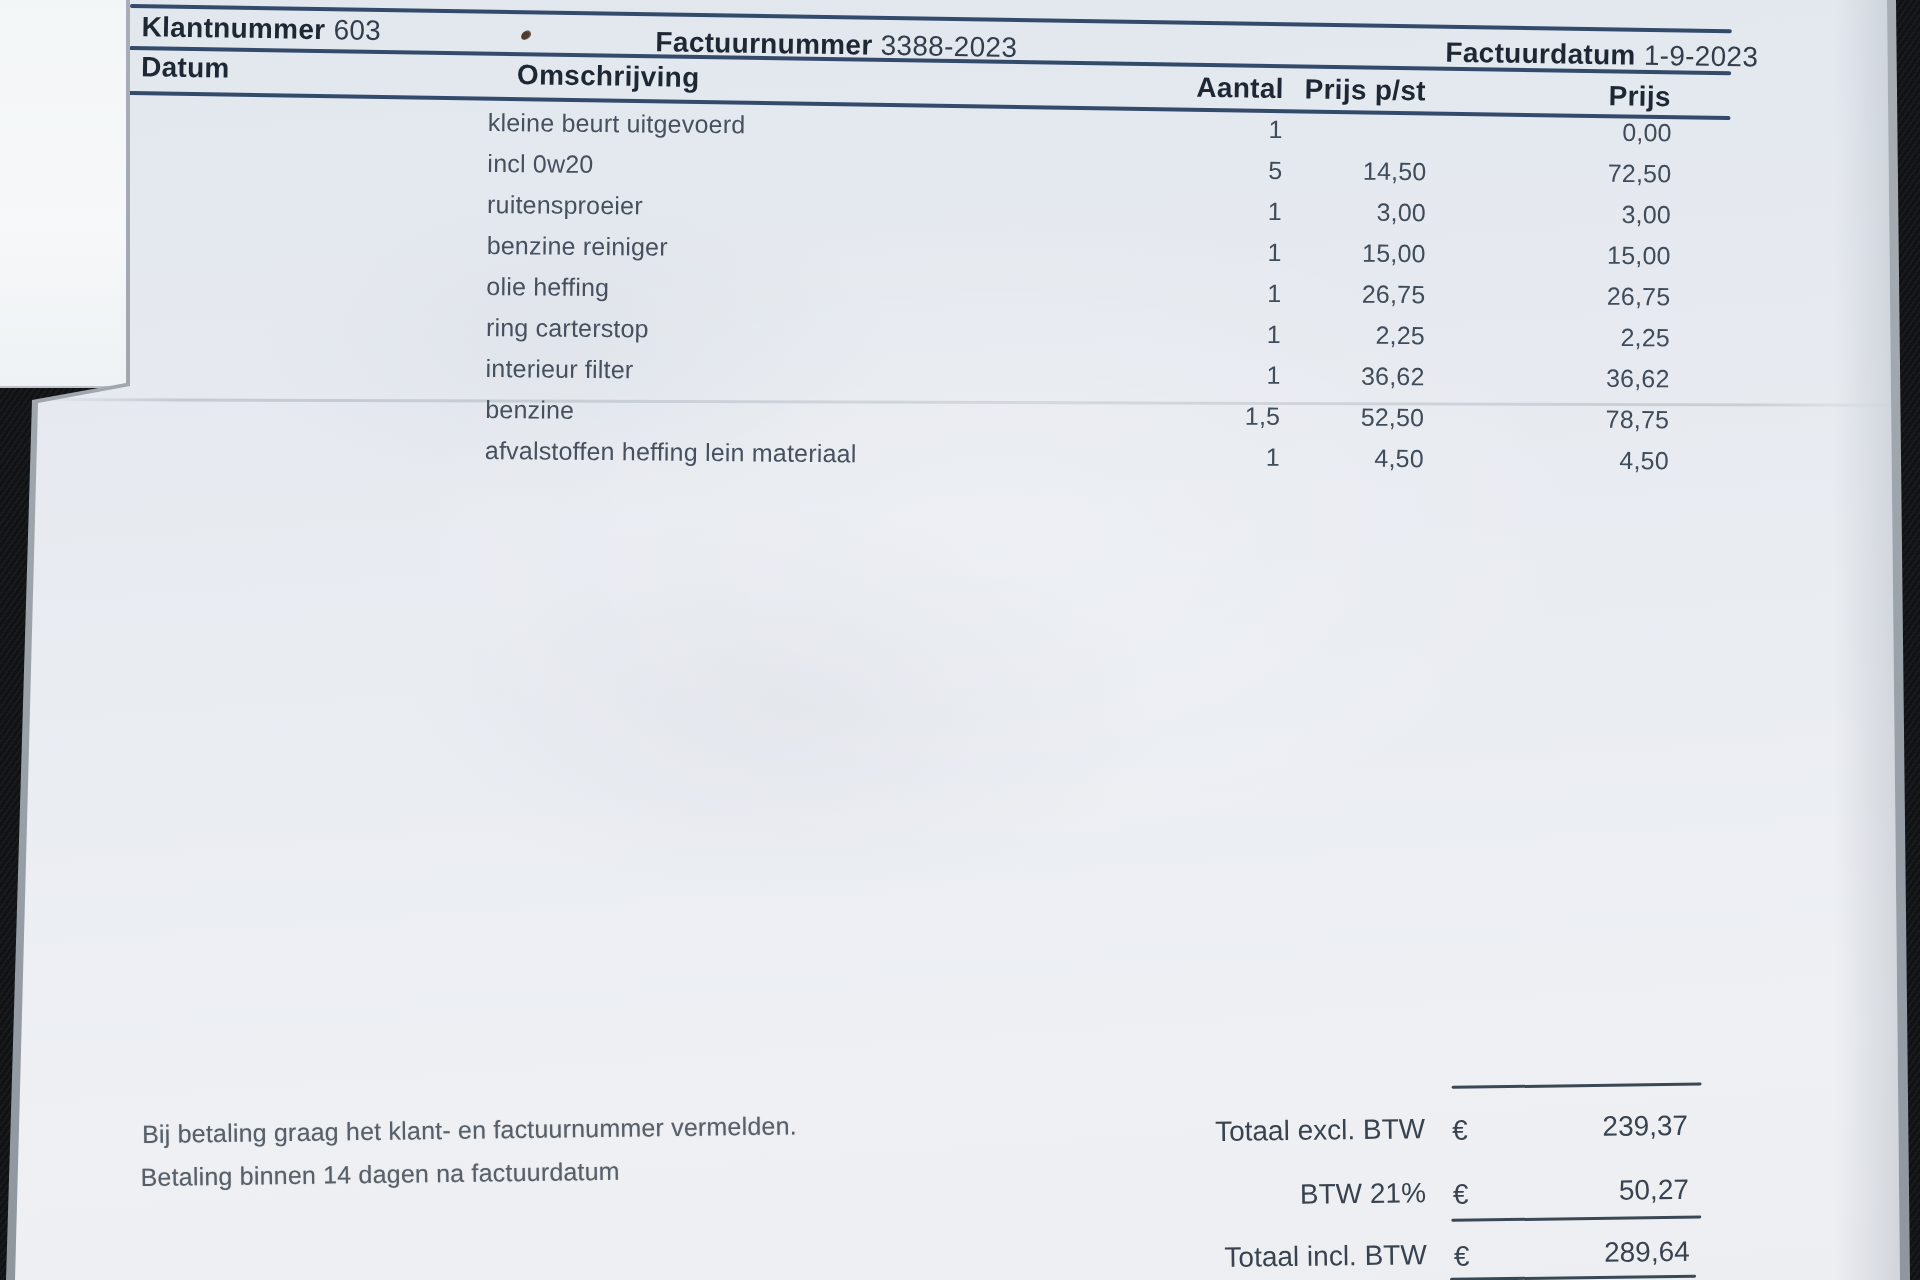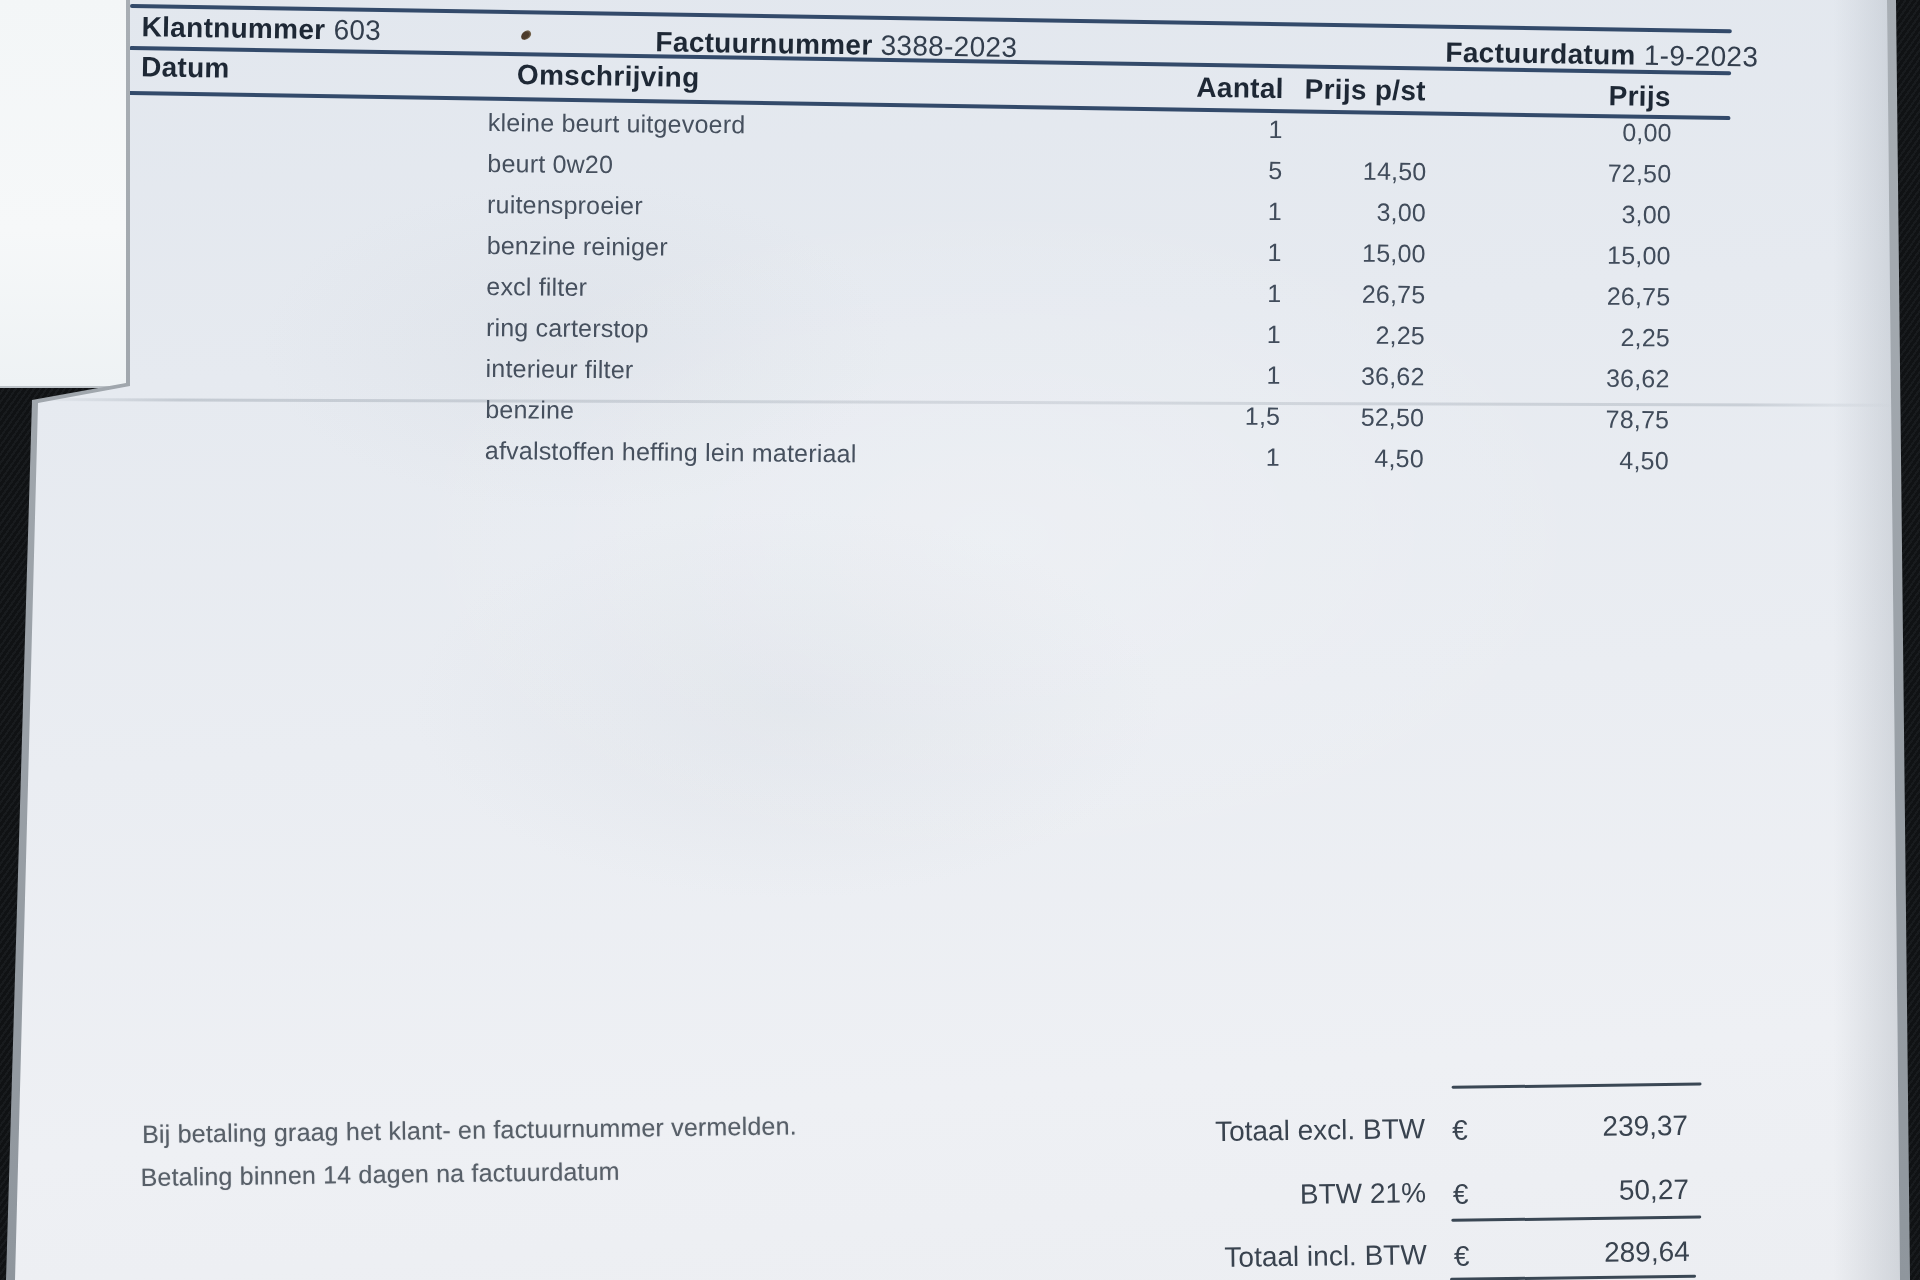--- a/index.html
+++ b/index.html
@@ -131,39 +131,39 @@
     </div>
 
     <div class="sec rows fs-row">
       <div class="invrow" style="top:108px;">
         <span class="cell desc row-ink">kleine beurt uitgevoerd</span>
         <span class="cell qty num-ink">1</span>
         <span class="cell pps num-ink"></span>
         <span class="cell price num-ink">0,00</span>
       </div>
       <div class="invrow" style="top:149px;">
-        <span class="cell desc row-ink">beurt 0w20</span>
+        <span class="cell desc row-ink">incl 0w20</span>
         <span class="cell qty num-ink">5</span>
         <span class="cell pps num-ink">14,50</span>
         <span class="cell price num-ink">72,50</span>
       </div>
       <div class="invrow" style="top:190px;">
         <span class="cell desc row-ink">ruitensproeier</span>
         <span class="cell qty num-ink">1</span>
         <span class="cell pps num-ink">3,00</span>
         <span class="cell price num-ink">3,00</span>
       </div>
       <div class="invrow" style="top:231px;">
         <span class="cell desc row-ink">benzine reiniger</span>
         <span class="cell qty num-ink">1</span>
         <span class="cell pps num-ink">15,00</span>
         <span class="cell price num-ink">15,00</span>
       </div>
       <div class="invrow" style="top:272px;">
-        <span class="cell desc row-ink">excl filter</span>
+        <span class="cell desc row-ink">olie heffing</span>
         <span class="cell qty num-ink">1</span>
         <span class="cell pps num-ink">26,75</span>
         <span class="cell price num-ink">26,75</span>
       </div>
       <div class="invrow" style="top:313px;">
         <span class="cell desc row-ink">ring carterstop</span>
         <span class="cell qty num-ink">1</span>
         <span class="cell pps num-ink">2,25</span>
         <span class="cell price num-ink">2,25</span>
       </div>

